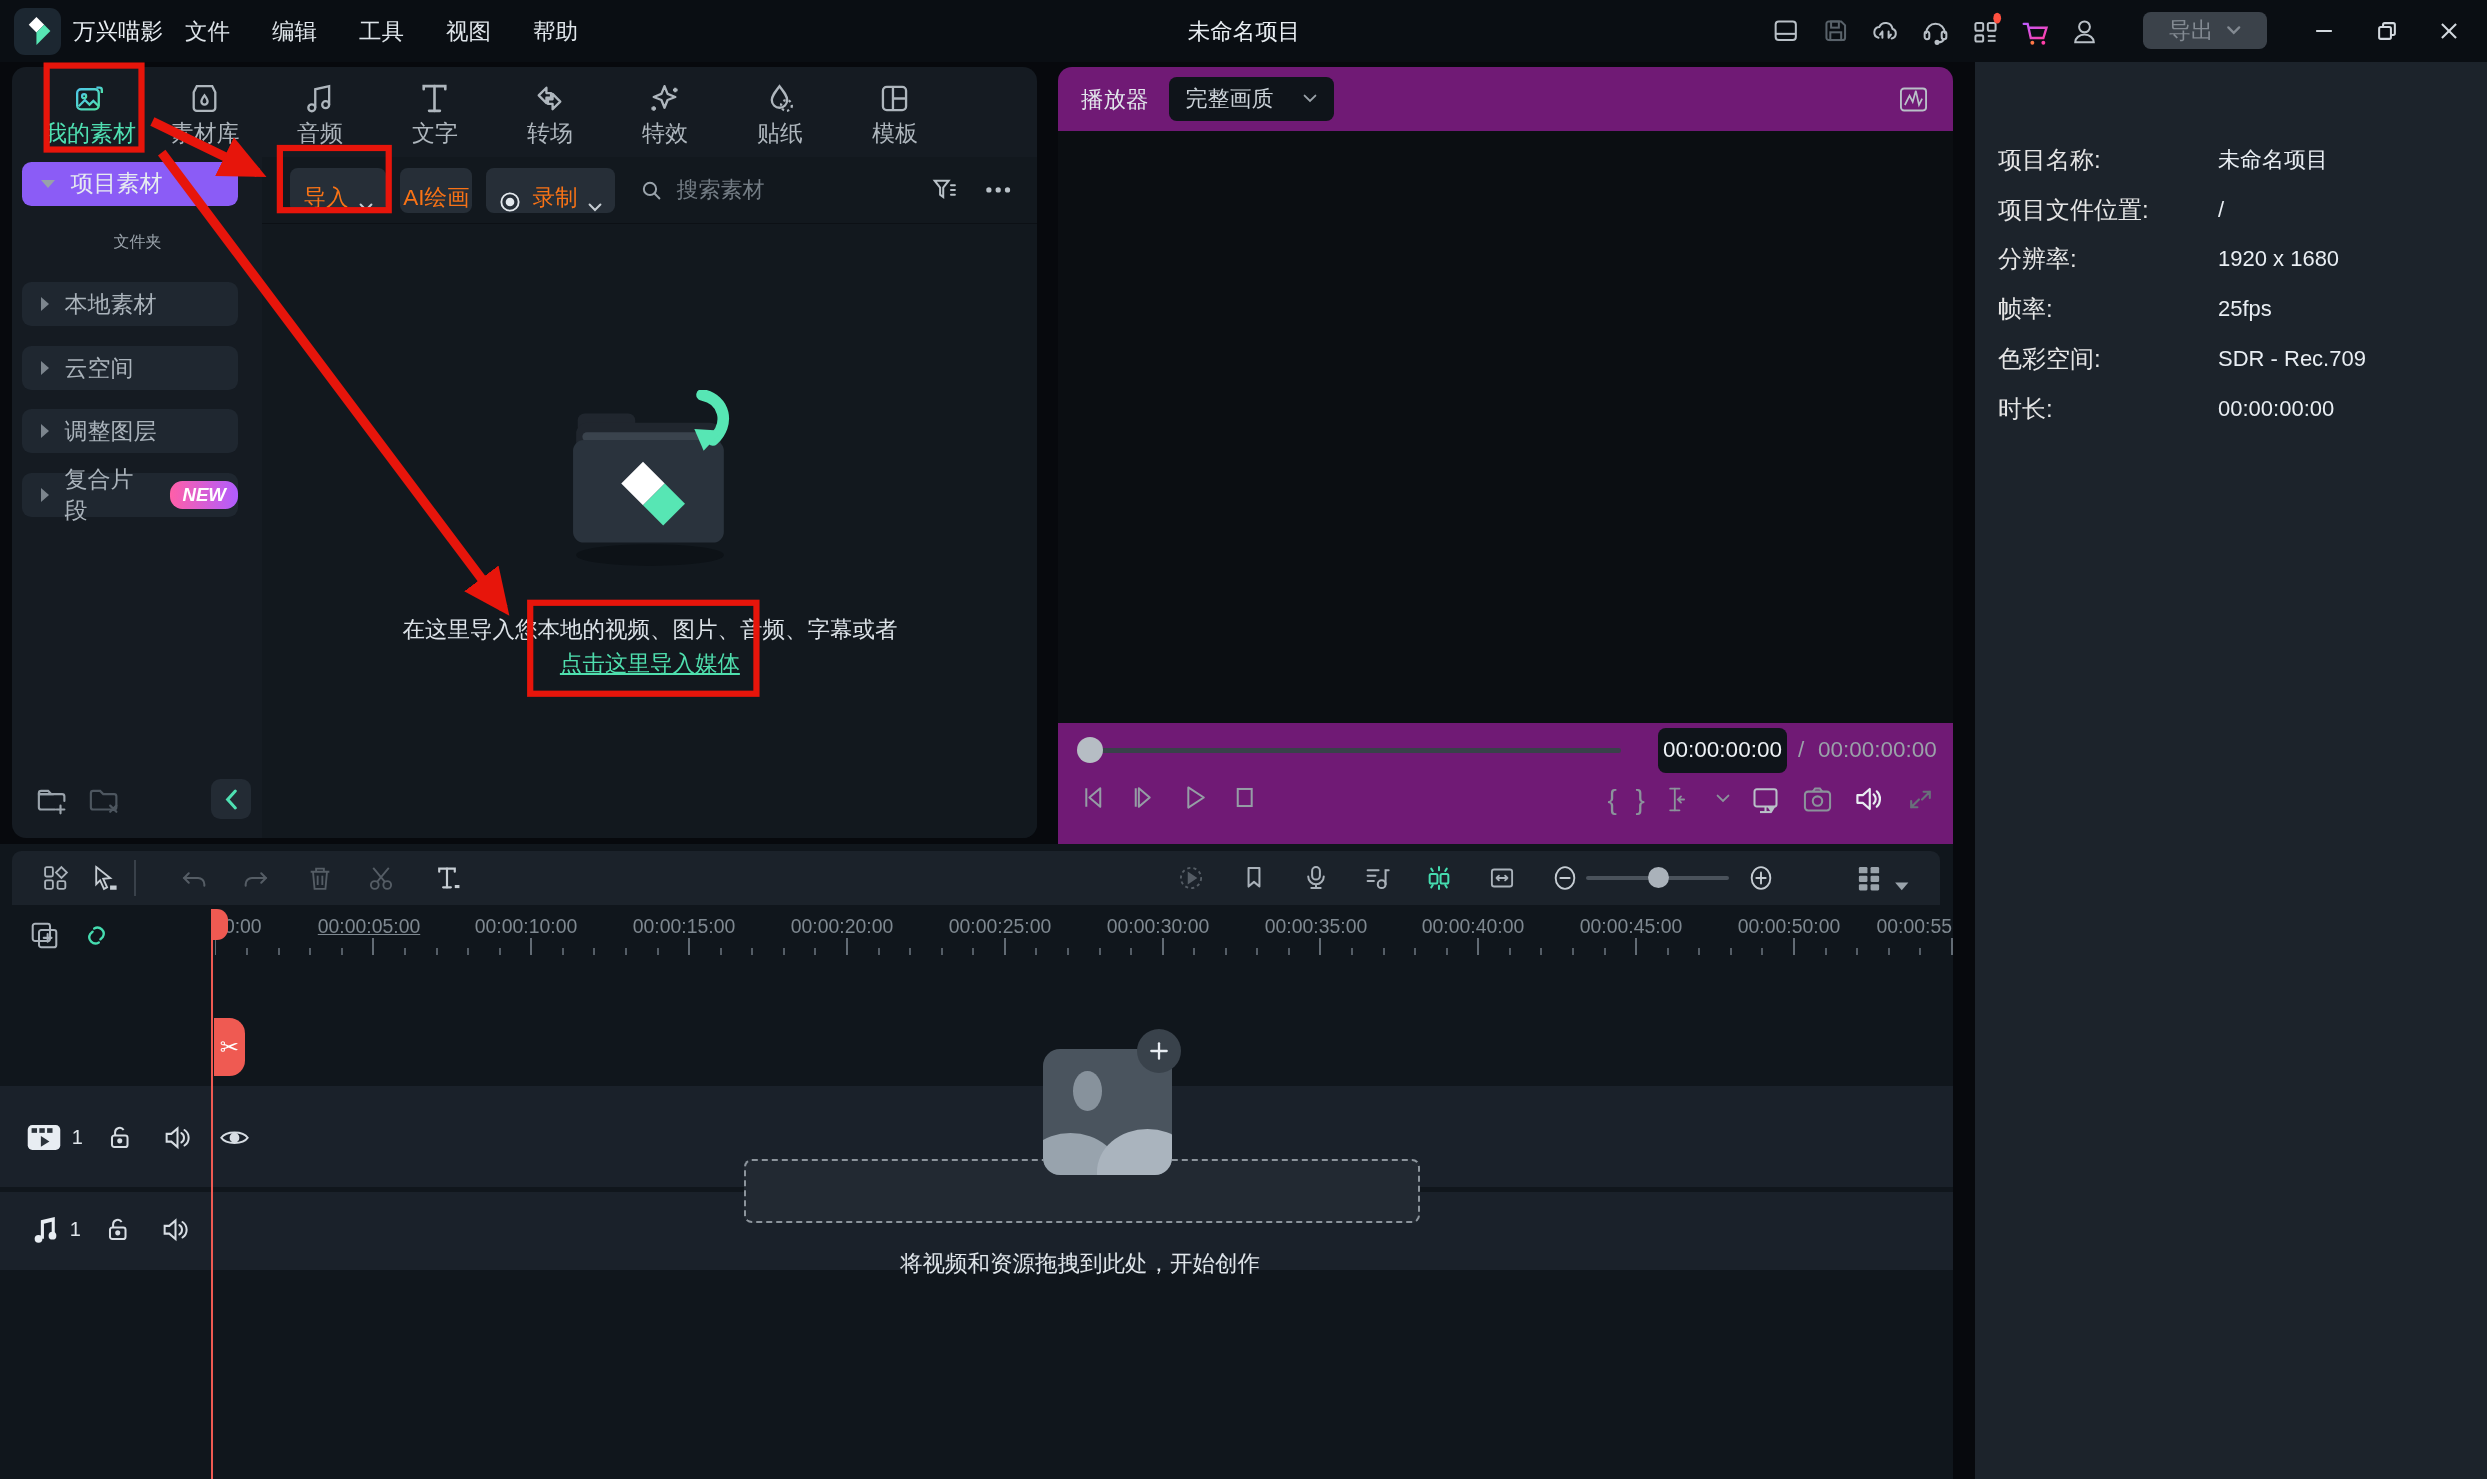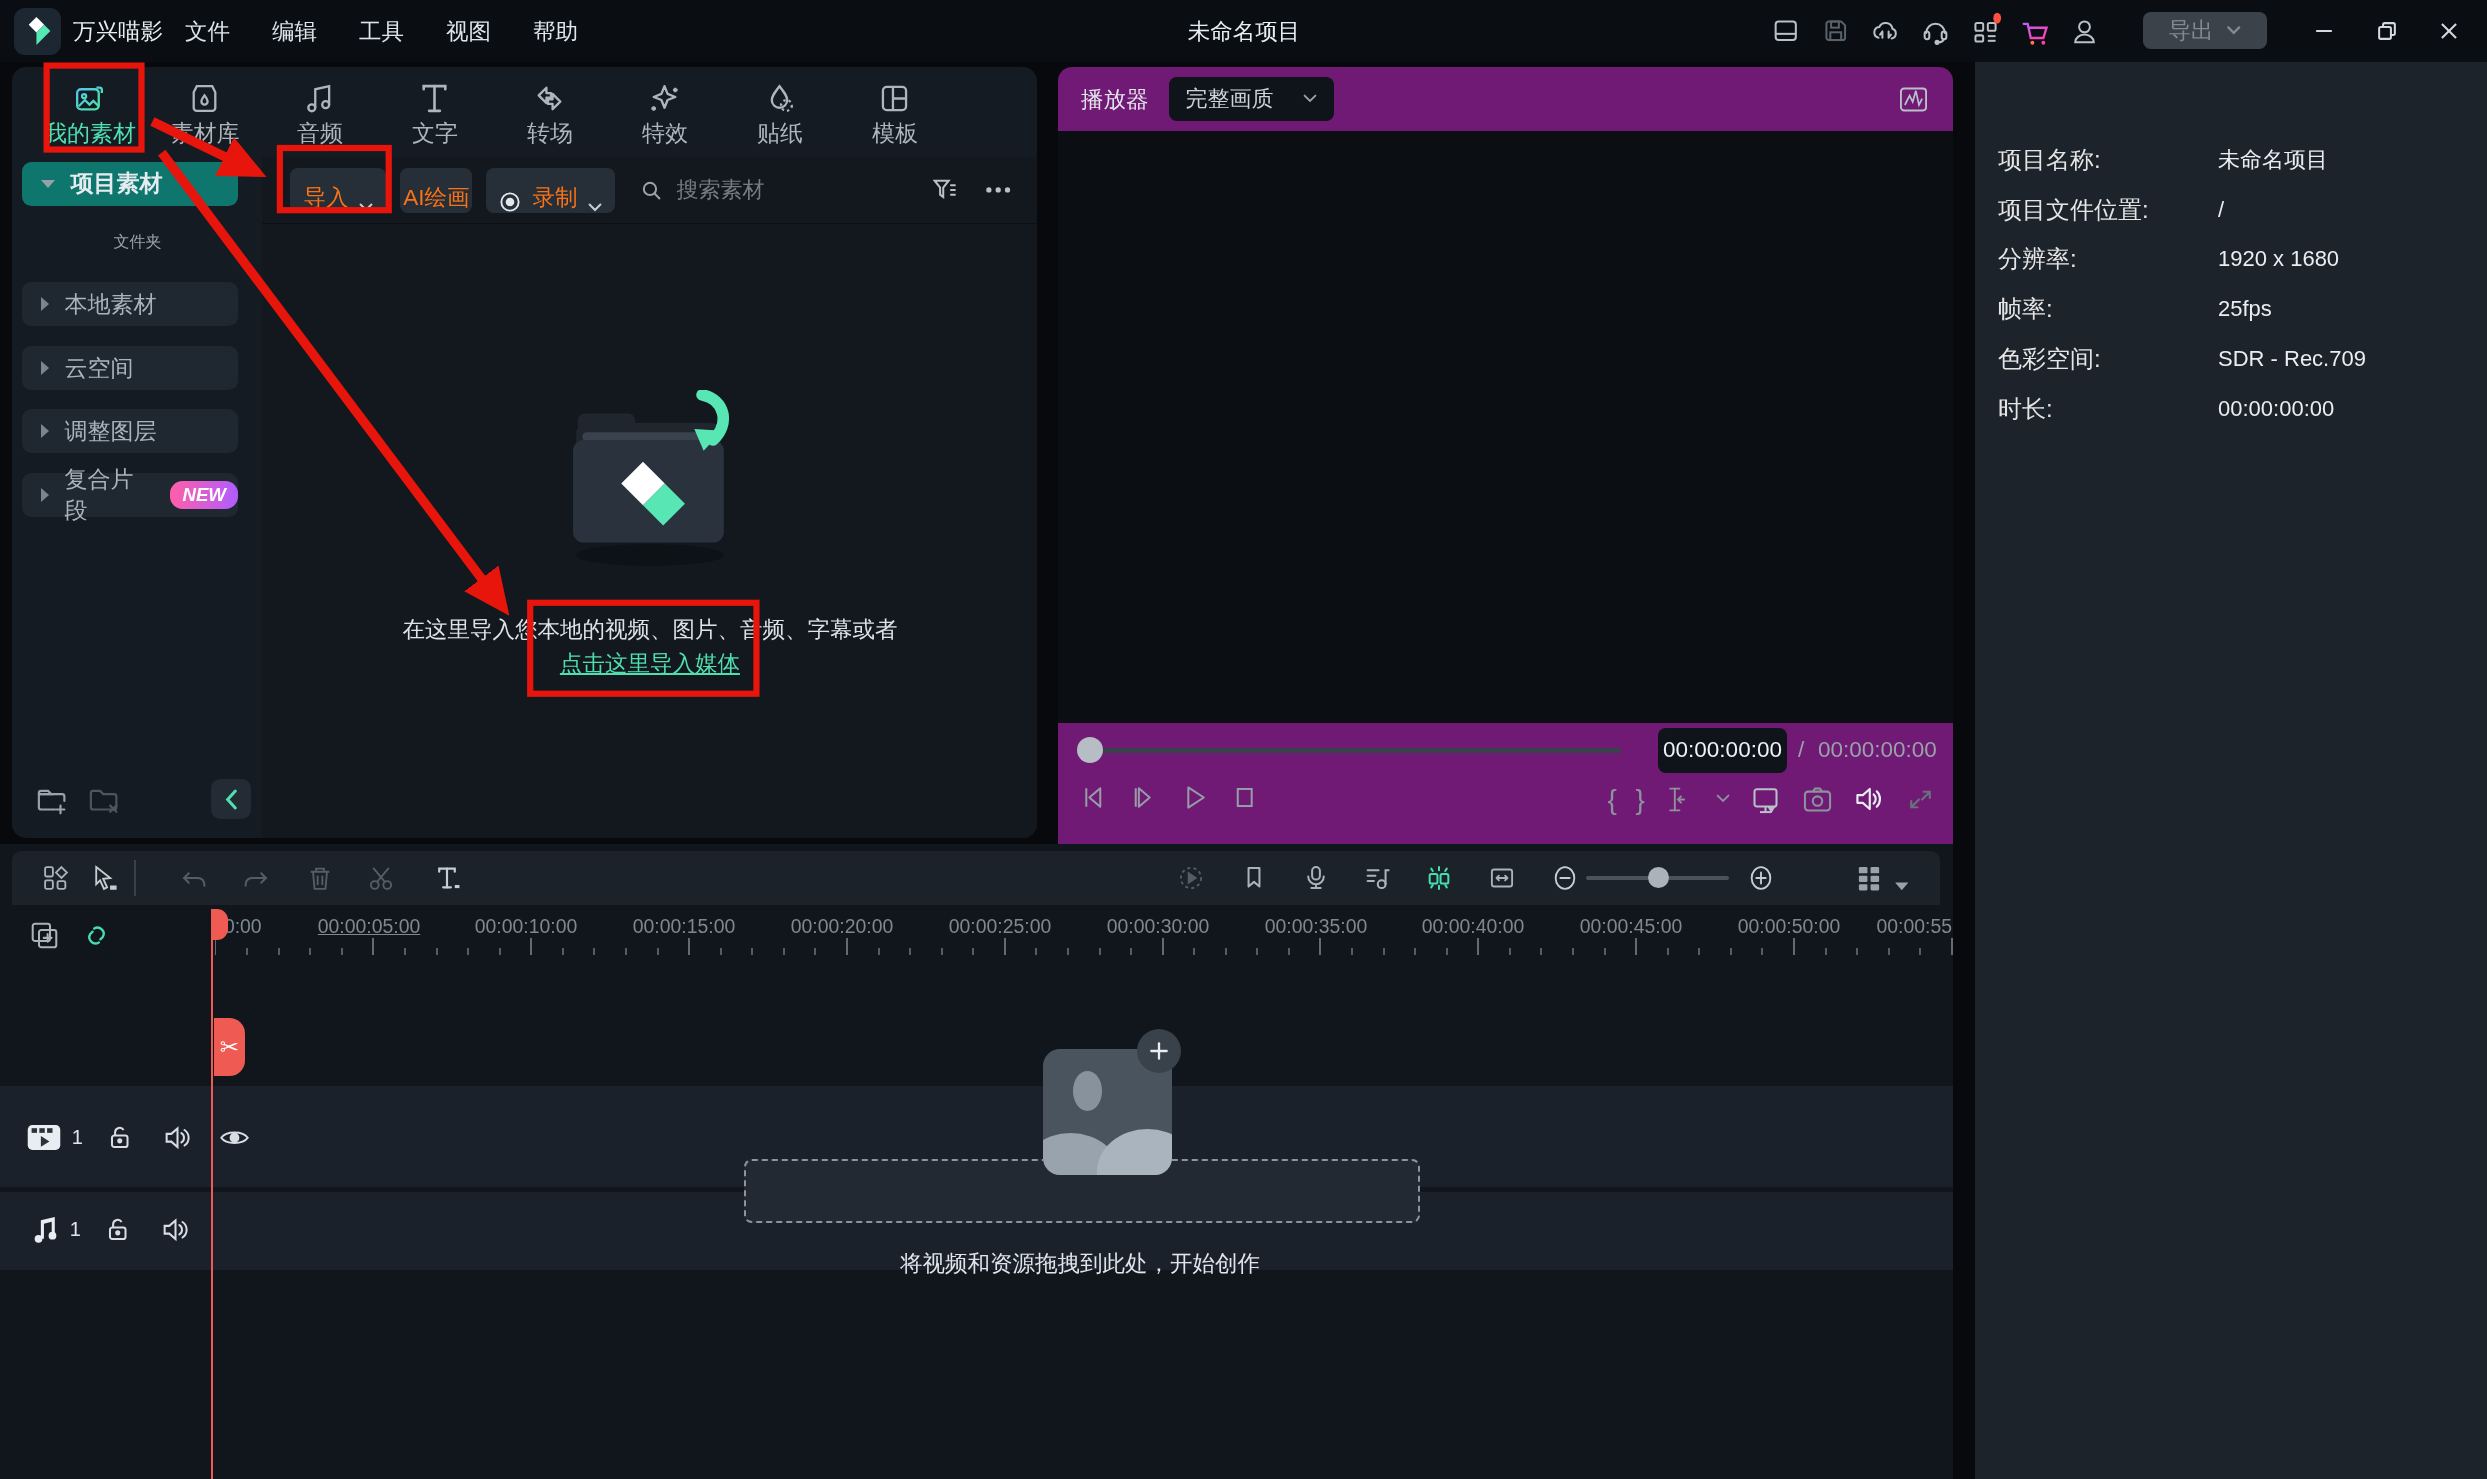--- a/index.html
+++ b/index.html
@@ -26,21 +26,21 @@
 
   
   .media-panel{position:absolute;left:12.4px;top:67px;width:1025px;height:771px;background:#151b22;border-radius:14px;overflow:hidden}
   .tabstrip{position:absolute;left:0;top:0;width:100%;height:90px;display:flex;padding-left:20px}
   .tab{width:115px;display:flex;flex-direction:column;align-items:center;justify-content:center;gap:1px;padding-top:4.7px}
   .tab .tlabel{font-size:23px;color:#aeb6bd;white-space:nowrap}
   .tab.active .tlabel{color:#4fe0b2}
   .sidebar{position:absolute;left:0;top:90px;width:250px;bottom:0}
   .side-pill{position:absolute;left:10px;width:216px;height:44px;background:#1f2730;border-radius:9.3px;
         display:flex;align-items:center;font-size:23px;color:#aab3bb;gap:15.5px;padding-left:18.7px;box-sizing:border-box}
-  .side-pill.active{background:#0f766e;color:#e6ebf0;font-weight:bold}
+  .side-pill.active{background:#8b5cf6;color:#e6ebf0;font-weight:normal}
   .caret-down{width:0;height:0;border-left:7px solid transparent;border-right:7px solid transparent;border-top:8.6px solid #98a1a9}
   .caret-right{width:0;height:0;border-top:7px solid transparent;border-bottom:7px solid transparent;border-left:8.6px solid #7c858d}
   .side-child{position:absolute;left:0;width:250px;text-align:center;font-size:16px;color:#9aa3ab}
   .badge-new{margin-left:14px;padding:3.1px 12.4px;border-radius:12.4px;font-size:18.7px;font-style:italic;font-weight:bold;color:#fff;
         background:linear-gradient(90deg,#ff5fa8,#b05cff)}
   .side-bottom{position:absolute;left:0;bottom:11px;width:250px;height:54px}
   .collapse-btn{position:absolute;left:199px;top:6.2px;width:40px;height:40px;border-radius:9.3px;background:#232b34;
         display:flex;align-items:center;justify-content:center}
   .media-content{position:absolute;left:250px;top:90px;right:0;bottom:0;background:#12181e}
   .content-toolbar{position:absolute;left:0;top:0;right:0;height:67px;border-bottom:1.6px solid #0c1015;

